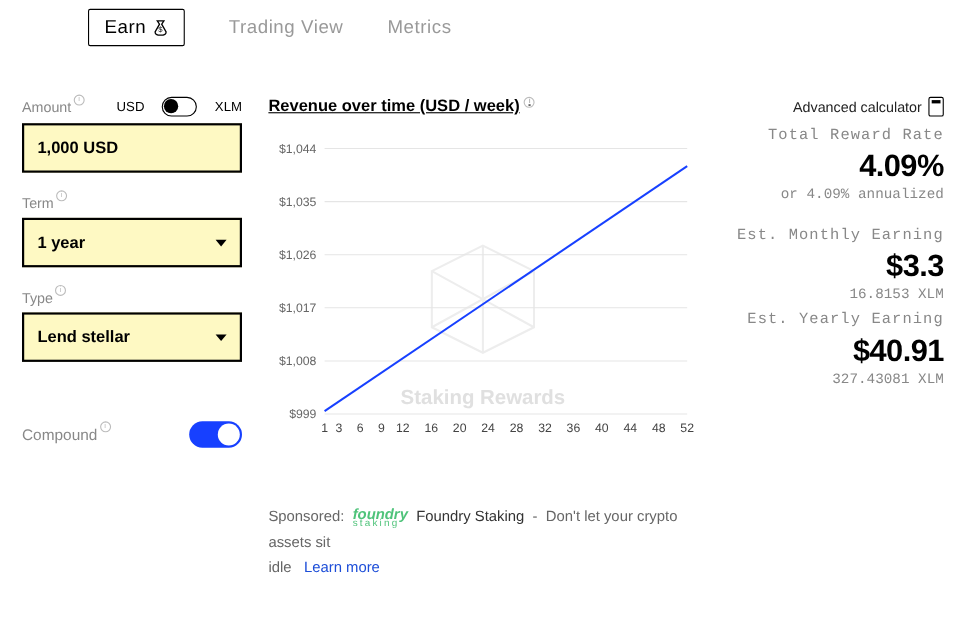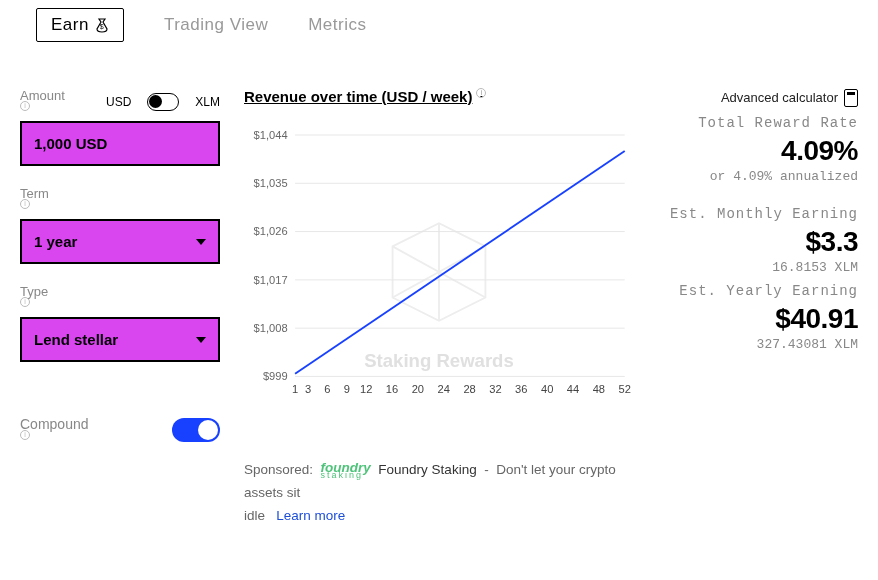--- a/index.html
+++ b/index.html
@@ -10,20 +10,21 @@
     width: 878px;
     height: 580px;
     overflow: hidden;
     padding: 0 20px;
   }
   .tabs {
     display: flex;
     gap: 40px;
     padding: 8px 16px 14px;
     align-items: center;
+    margin-left: 44px;
   }
   .tab {
     font-size: 17px;
     letter-spacing: 0.5px;
     color: #999;
     cursor: pointer;
     display: inline-flex;
     align-items: center;
     gap: 6px;
   }
@@ -44,41 +45,41 @@
 
   .field { margin-bottom: 20px; }
   .field-label-row {
     display: flex;
     justify-content: space-between;
     align-items: center;
     margin-bottom: 6px;
     font-size: 13px;
     color: #888;
   }
-  .field-label { display: inline-flex; align-items: flex-start; gap: 2px; flex-direction: column; }
+  .field-label { display: inline-flex; align-items: flex-start; gap: 2px; }
   .info-sup {
     width: 10px; height: 10px; border: 1px solid #bbb; border-radius: 50%;
     font-size: 7px; line-height: 8px; text-align: center; color: #bbb;
     display: inline-block;
     position: relative; top: -4px;
   }
   .currency-toggle {
     display: inline-flex; align-items: center; gap: 16px;
     font-size: 12px; color: #000;
   }
   .curr-switch {
     width: 32px; height: 18px; border: 1.5px solid #000; border-radius: 9px;
     position: relative; display: inline-block; cursor: pointer;
   }
   .curr-switch::after {
     content: ""; position: absolute; top: 1px; left: 1px;
     width: 13px; height: 13px; background: #000; border-radius: 50%;
   }
   .input-box, .select-box {
-    width: 100%; border: 2px solid #000; background: #d946ef;
+    width: 100%; border: 2px solid #000; background: #fef9c3;
     padding: 12px 12px; font-size: 15px; font-weight: 700;
     display: flex; justify-content: space-between; align-items: center;
     cursor: pointer;
   }
   .select-box { font-weight: 700; }
   .chev { width: 0; height: 0; border-left: 5px solid transparent; border-right: 5px solid transparent; border-top: 6px solid #000; }
 
   .compound-row {
     display: flex; justify-content: space-between; align-items: center;
     margin-top: 54px;

